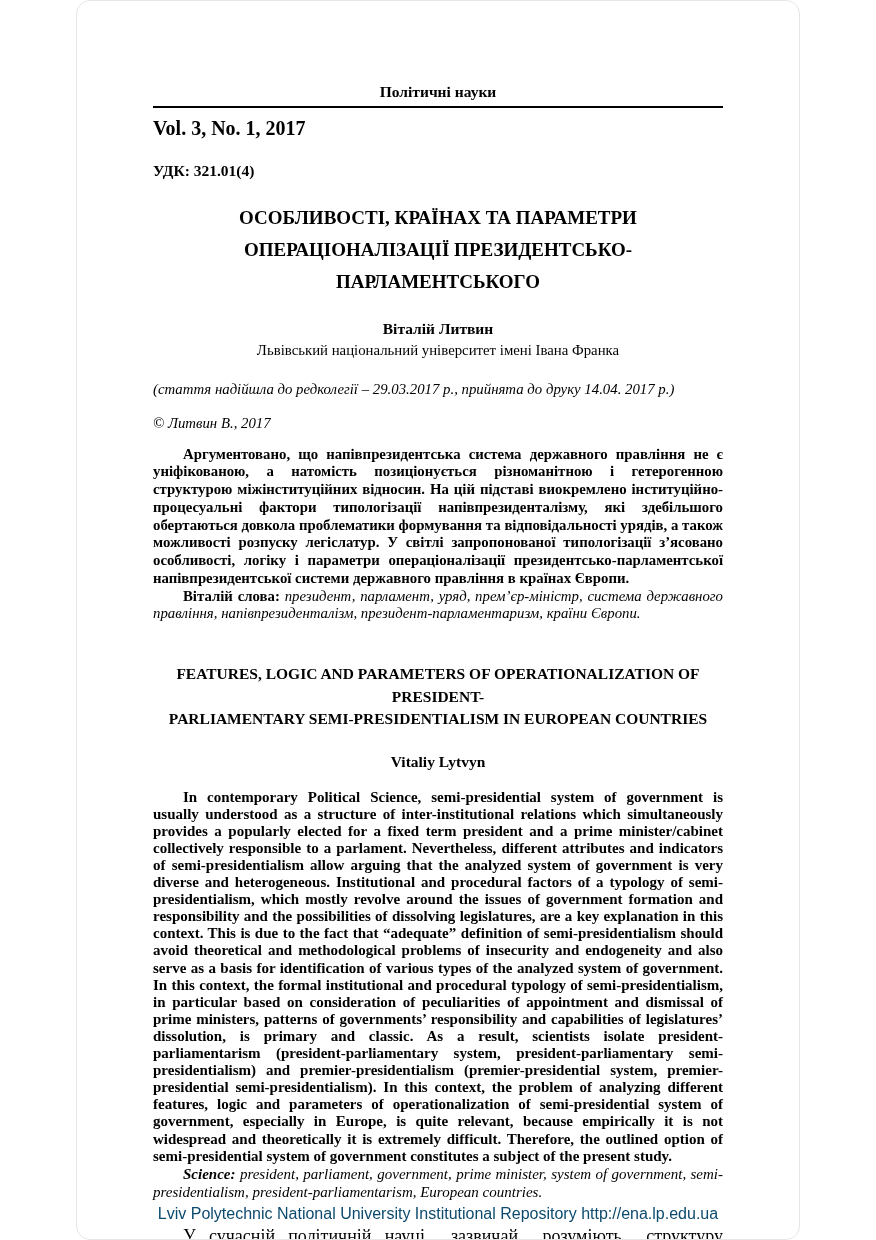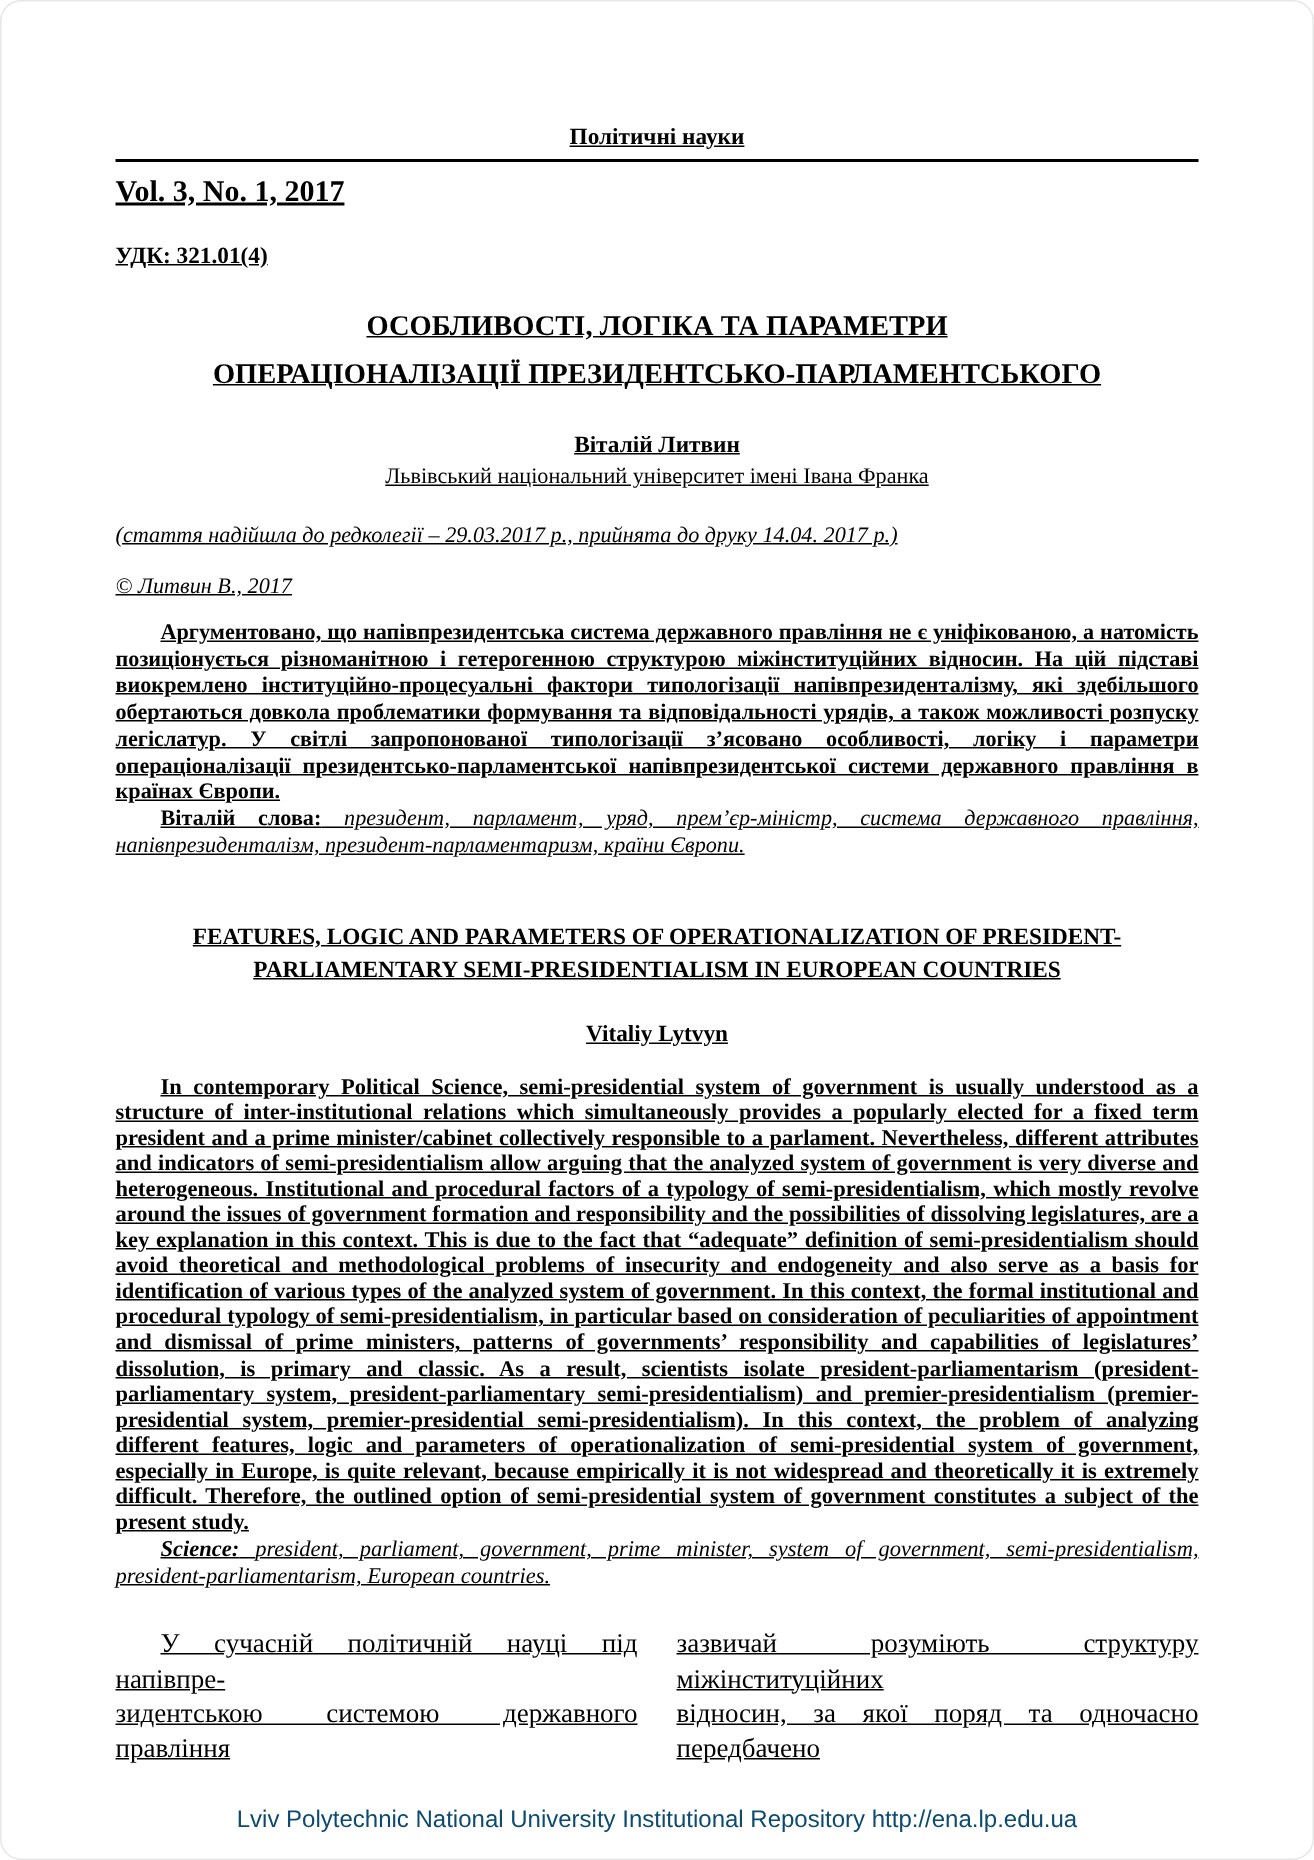--- a/index.html
+++ b/index.html
@@ -2,32 +2,31 @@
 <html><head>
 <meta charset="utf-8">
 <style>
   html, body {
     margin: 0;
     padding: 0;
     background: #ffffff;
   }
   .page {
     position: relative;
-    width: 876px;
+    width: 724px;
     height: 1240px;
     margin: 0 auto;
     box-sizing: border-box;
     background: #ffffff;
     border: 1px solid #e6e6e6;
     border-radius: 14px;
     overflow: hidden;
     font-family: "Liberation Serif", serif;
     color: #000000;
     padding: 82px 76px 14px 76px;
-    text-decoration: underline;
   }
   .section-head {
     text-align: center;
     font-weight: bold;
     font-size: 15.5px;
     padding-bottom: 5px;
     border-bottom: 2px solid #000000;
   }
   .vol-line {
     font-weight: bold;
@@ -143,21 +142,21 @@
 
 <div class="page">
 
   <div class="section-head">Політичні науки</div>
 
   <div class="vol-line">Vol. 3, No. 1, 2017</div>
 
   <div class="udc">УДК: 321.01(4)</div>
 
   <h1 class="title-uk">
-    <div>ОСОБЛИВОСТІ, ЛОГІКА ТА ПАРАМЕТРИ</div>
+    <div>ОСОБЛИВОСТІ, КРАЇНАХ ТА ПАРАМЕТРИ</div>
     <div>ОПЕРАЦІОНАЛІЗАЦІЇ ПРЕЗИДЕНТСЬКО-ПАРЛАМЕНТСЬКОГО</div>
   </h1>
 
   <div class="author-uk">Віталій Литвин</div>
 
   <div class="affiliation">Львівський національний університет імені Івана Франка</div>
 
   <div class="received-note">(стаття надійшла до редколегії – 29.03.2017 р., прийнята до друку  14.04. 2017 р.)</div>
 
   <div class="copyright">© Литвин В., 2017</div>

